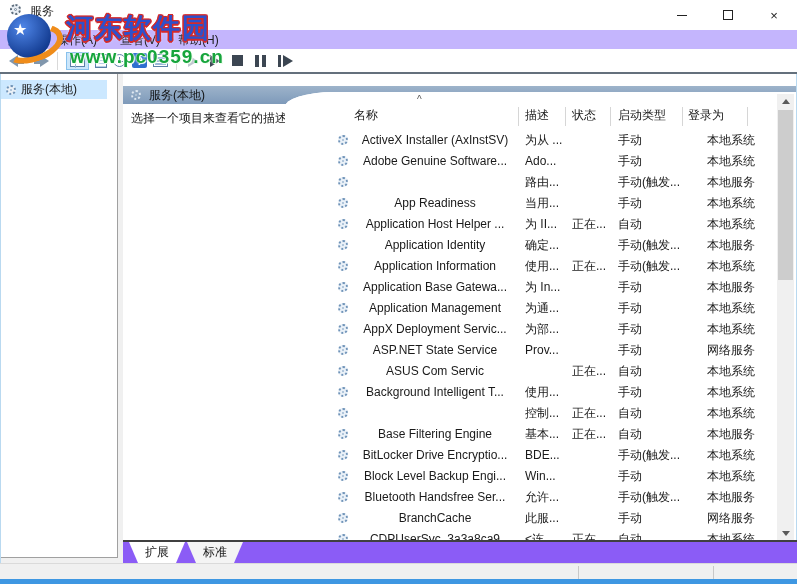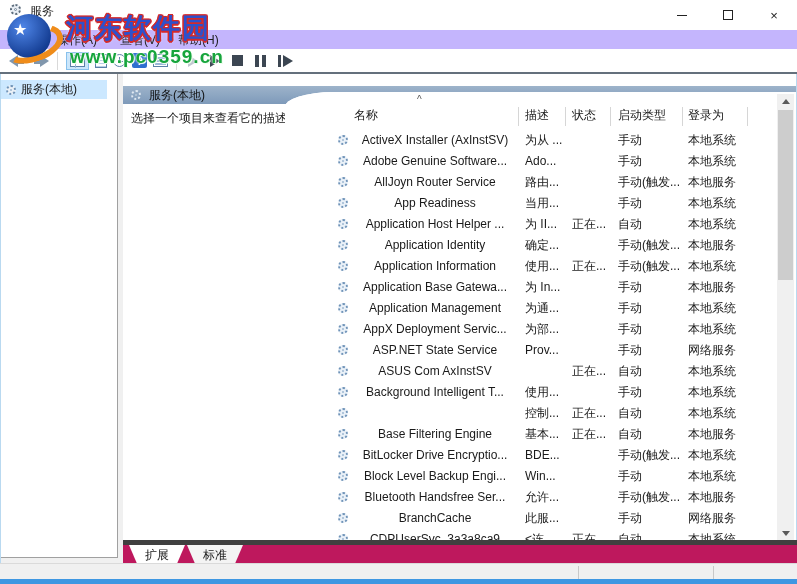--- a/index.html
+++ b/index.html
@@ -87,37 +87,37 @@
   .hsep { position:absolute; top:15px; height:19px; width:1px; background:#d6d6d6; }
   .sortmark { position:absolute; left:132px; top:2px; font-size:10px; color:#555; }
   .rows { position:absolute; left:0; top:38px; width:100%; height:413px; overflow:hidden; }
   .row { position:relative; height:21px; }
   .row .gear { position:absolute; left:53px; top:5px; }
   .c { position:absolute; top:0; height:21px; line-height:21px; white-space:nowrap; overflow:hidden; }
   .c.name   { left:69px;  width:162px;text-align:center; }
   .c.desc   { left:240px; width:44px; }
   .c.status { left:287px; width:44px; }
   .c.startup{ left:333px; width:62px; }
-  .c.logon  { left:403px; width:86px; }
+  .c.logon  { left:403px; width:86px;text-align:center; }
   .col-name   { left:69px; }
   .col-desc   { left:240px; }
   .col-status { left:287px; }
   .col-startup{ left:333px; }
   .col-logon  { left:403px; }
   .s1{left:233px;} .s2{left:280px;} .s3{left:325px;} .s4{left:397px;} .s5{left:462px;}
   
   .vscroll { position:absolute; left:492px; top:2px; width:17px; height:447px; background:#f0f0f0; }
   .sb-btn { position:absolute; left:0; width:17px; height:15px; display:flex; align-items:center; justify-content:center; }
   .sb-up { top:0; } .sb-down { bottom:0; }
   .sb-tri-up { width:0; height:0; border-left:4px solid transparent; border-right:4px solid transparent; border-bottom:5px solid #5a5a5a; }
   .sb-tri-down { width:0; height:0; border-left:4px solid transparent; border-right:4px solid transparent; border-top:5px solid #5a5a5a; }
   .sb-thumb { position:absolute; left:1px; top:16px; width:15px; height:170px; background:#cdcdcd; }
   
-  .tabstrip { position:absolute; left:123px; top:540px; width:674px; height:23px; background:#be185d;
-    border-top:5px solid #404040; }
+  .tabstrip { position:absolute; left:123px; top:540px; width:674px; height:23px; background:#8b5cf6;
+    border-top:2px solid #404040; }
   .tab { position:absolute; top:0; height:21px; line-height:20px; text-align:center; background:#fff;
     clip-path:polygon(0 0,100% 0,calc(100% - 9px) 100%,9px 100%);
     filter:drop-shadow(0 1px 0 #8a8a8a) drop-shadow(1px 0 0 #aaa) drop-shadow(-1px 0 0 #aaa);
     font-size:12px; }
   .tab-0 { left:6px; width:56px; }
   .tab-1 { left:64px; width:56px; background:#f4f4f4; }
   
   .statusbar { position:absolute; left:0; top:563px; width:100%; height:16px; background:#f0f0f0; border-top:1px solid #dadada; }
   .sdiv { position:absolute; top:2px; width:1px; height:13px; background:#c8c8c8; }
   .sd1 { left:578px; } .sd2 { left:713px; }
@@ -265,21 +265,20 @@
           <div class="row">
             <span class="gear"></span>
             <span class="c name">Adobe Genuine Software...</span>
             <span class="c desc">Ado...</span>
             <span class="c status"></span>
             <span class="c startup">手动</span>
             <span class="c logon">本地系统</span>
           </div>
           <div class="row">
             <span class="gear"></span>
-            <span class="c name">AllJoyn Router Service</span>
             <span class="c desc">路由...</span>
             <span class="c status"></span>
             <span class="c startup">手动(触发...</span>
             <span class="c logon">本地服务</span>
           </div>
           <div class="row">
             <span class="gear"></span>
             <span class="c name">App Readiness</span>
             <span class="c desc">当用...</span>
             <span class="c status"></span>
@@ -337,21 +336,21 @@
           <div class="row">
             <span class="gear"></span>
             <span class="c name">ASP.NET State Service</span>
             <span class="c desc">Prov...</span>
             <span class="c status"></span>
             <span class="c startup">手动</span>
             <span class="c logon">网络服务</span>
           </div>
           <div class="row">
             <span class="gear"></span>
-            <span class="c name">ASUS Com AxInstSV</span>
+            <span class="c name">ASUS Com Servic</span>
             <span class="c desc"></span>
             <span class="c status">正在...</span>
             <span class="c startup">自动</span>
             <span class="c logon">本地系统</span>
           </div>
           <div class="row">
             <span class="gear"></span>
             <span class="c name">Background Intelligent T...</span>
             <span class="c desc">使用...</span>
             <span class="c status"></span>

